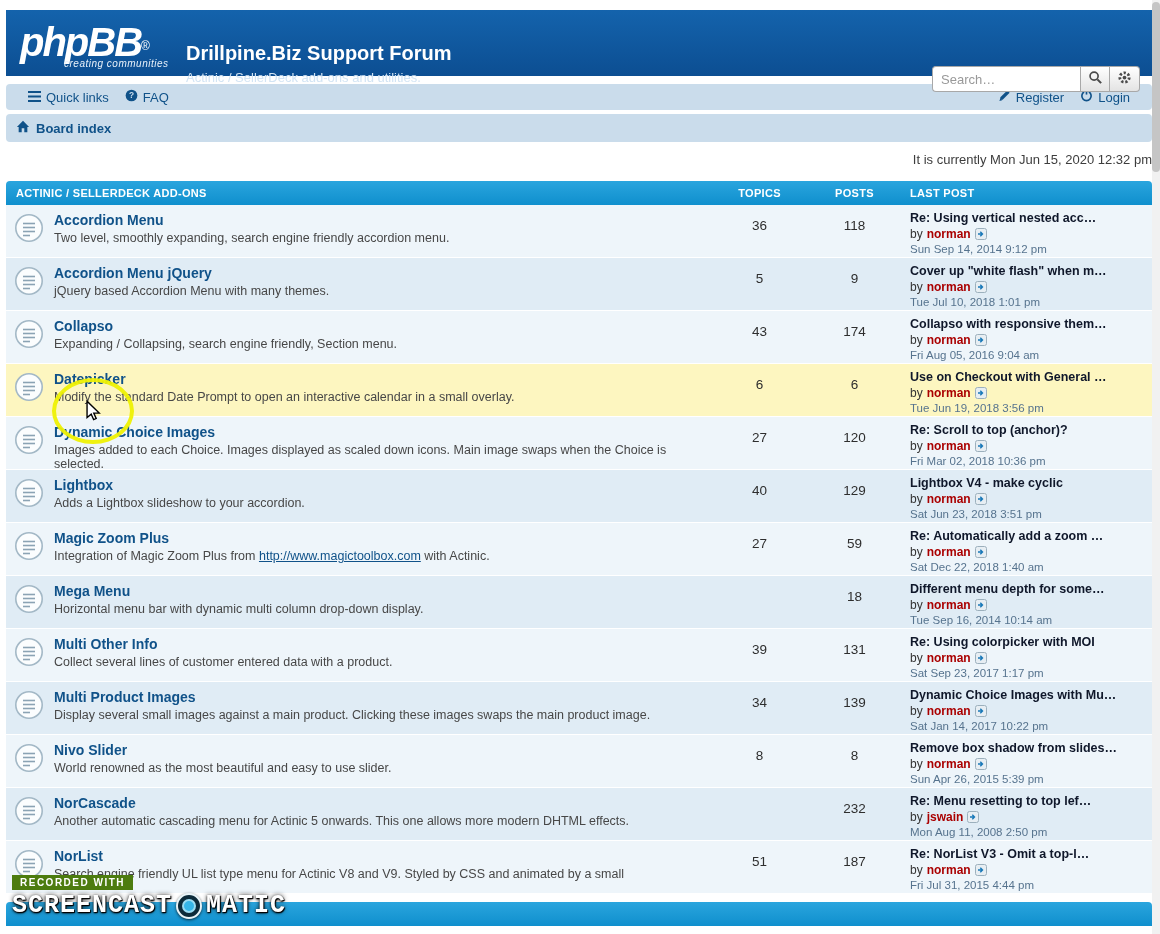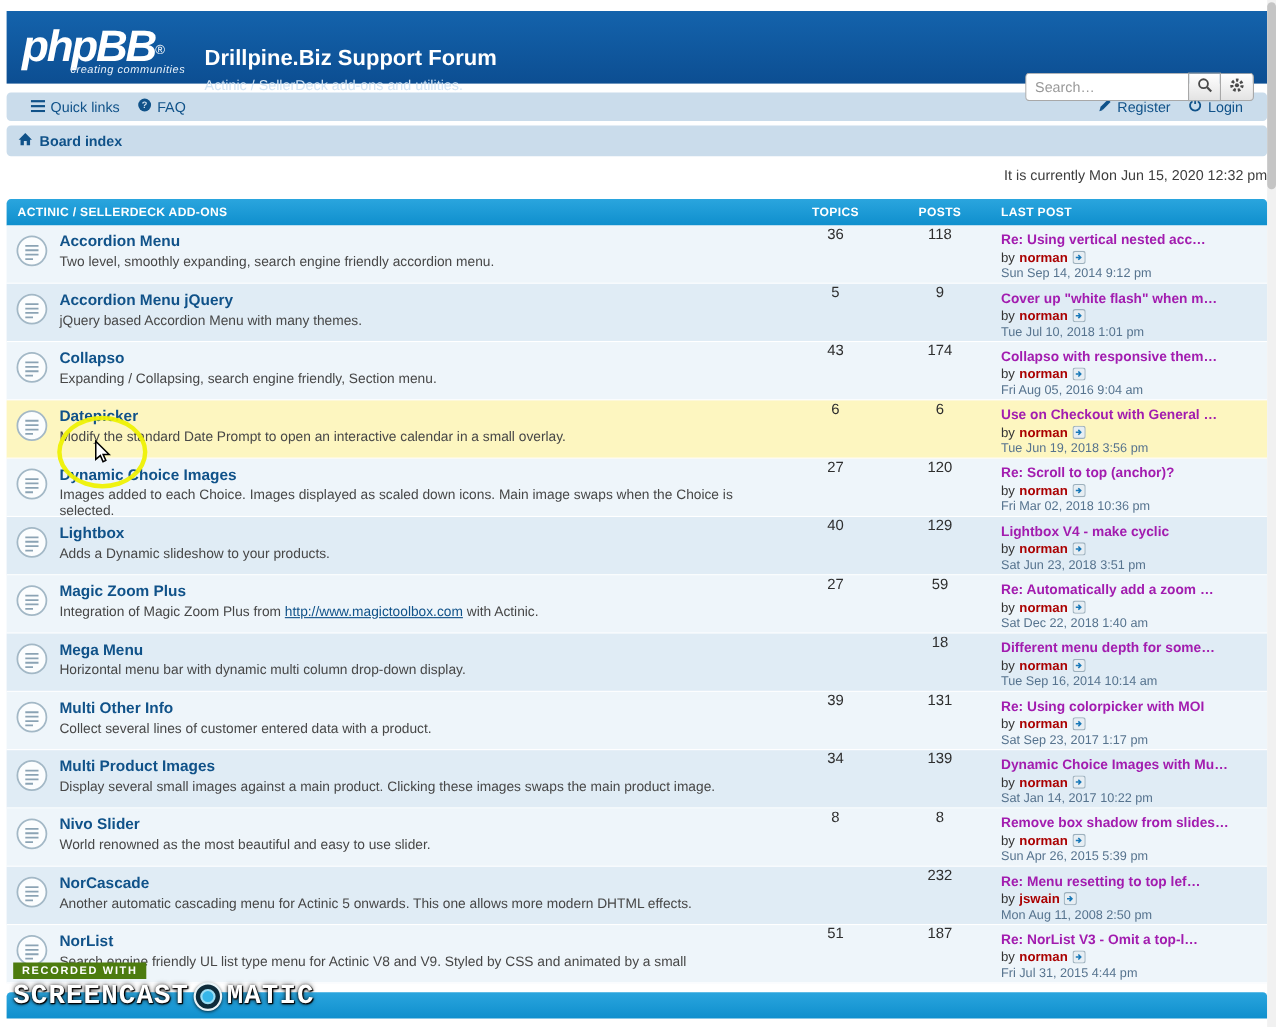--- a/index.html
+++ b/index.html
@@ -45,23 +45,23 @@
   .forum-row{display:flex;height:53px;box-sizing:border-box;overflow:hidden;border-bottom:1px solid #ffffff;}
   .forum-row.bg1{background:#eef5fa;}
   .forum-row.bg2{background:#e0ecf5;}
   .forum-row.highlight{background:#fdf6c0;}
   .cell-forum{flex:1;display:flex;padding:6px 8px 4px 8px;box-sizing:border-box;min-width:0;}
   .forum-icon{width:30px;height:30px;flex:none;margin:2px 10px 0 0;}
   .forum-text{min-width:0;}
   .forum-title{display:inline-block;font-size:14px;line-height:15px;font-weight:bold;color:#105289;text-decoration:none;cursor:pointer;}
   .forum-desc{margin-top:2px;font-size:12.5px;line-height:14px;color:#474747;}
   .desc-link{color:#105289;text-decoration:underline;cursor:pointer;}
-  .cell-topics,.cell-posts{width:95px;flex:none;text-align:center;padding-top:0;font-size:13.5px;color:#2e2e2e;box-sizing:border-box;}
+  .cell-topics,.cell-posts{width:95px;flex:none;text-align:center;padding-top:13px;font-size:13.5px;color:#2e2e2e;box-sizing:border-box;}
   .cell-last{width:250px;flex:none;padding:6px 6px 4px 8px;box-sizing:border-box;}
-  .last-title{display:block;font-size:12.5px;line-height:14px;font-weight:bold;color:#a21caf;text-decoration:none;
+  .last-title{display:block;font-size:12.5px;line-height:14px;font-weight:bold;color:#0f172a;text-decoration:none;
     white-space:nowrap;overflow:hidden;cursor:pointer;}
   .last-by{margin-top:2px;font-size:12px;color:#333;display:flex;align-items:center;gap:4px;}
   .username{color:#aa0000;font-weight:bold;text-decoration:none;cursor:pointer;}
   .goto-icon{display:inline-flex;cursor:pointer;}
   .last-date{font-size:11.5px;color:#56738e;margin-top:2px;}
   .next-cat-bar{height:24px;background:linear-gradient(to bottom,#2aa5de,#0f8fcd);border-radius:4px 4px 0 0;margin-top:8px;}
 
   
   .scroll-track{position:absolute;right:0;top:0;width:8px;height:934px;background:#f1f1f1;}
   .scroll-thumb{position:absolute;right:0;top:2px;width:8px;height:170px;background:#c5c5c5;border-radius:4px;}
@@ -347,21 +347,21 @@
         <svg width="30" height="30" viewBox="0 0 30 30">
                 <circle cx="15" cy="15" r="13.2" fill="#fbfdfe" stroke="#a3b8c6" stroke-width="1.6"></circle>
                 <line x1="9" y1="10.5" x2="21" y2="10.5" stroke="#8ba3b4" stroke-width="1.6"></line>
                 <line x1="9" y1="14.5" x2="21" y2="14.5" stroke="#8ba3b4" stroke-width="1.6"></line>
                 <line x1="9" y1="18.5" x2="21" y2="18.5" stroke="#8ba3b4" stroke-width="1.6"></line>
                 <line x1="9" y1="22.5" x2="16" y2="22.5" stroke="#8ba3b4" stroke-width="1.6"></line>
               </svg>
       </span>
       <div class="forum-text">
         <a class="forum-title">Lightbox</a>
-        <div class="forum-desc"><span>Adds a Dynamic slideshow to your products.</span><span></span></div>
+        <div class="forum-desc"><span>Adds a Lightbox slideshow to your accordion.</span><span></span></div>
       </div>
     </div>
     <div class="cell-topics">40</div>
     <div class="cell-posts">129</div>
     <div class="cell-last">
       <a class="last-title">Lightbox V4 - make cyclic</a>
       <div class="last-by">
         <span>by</span>
         <a class="username">norman</a>
         <span class="goto-icon">

